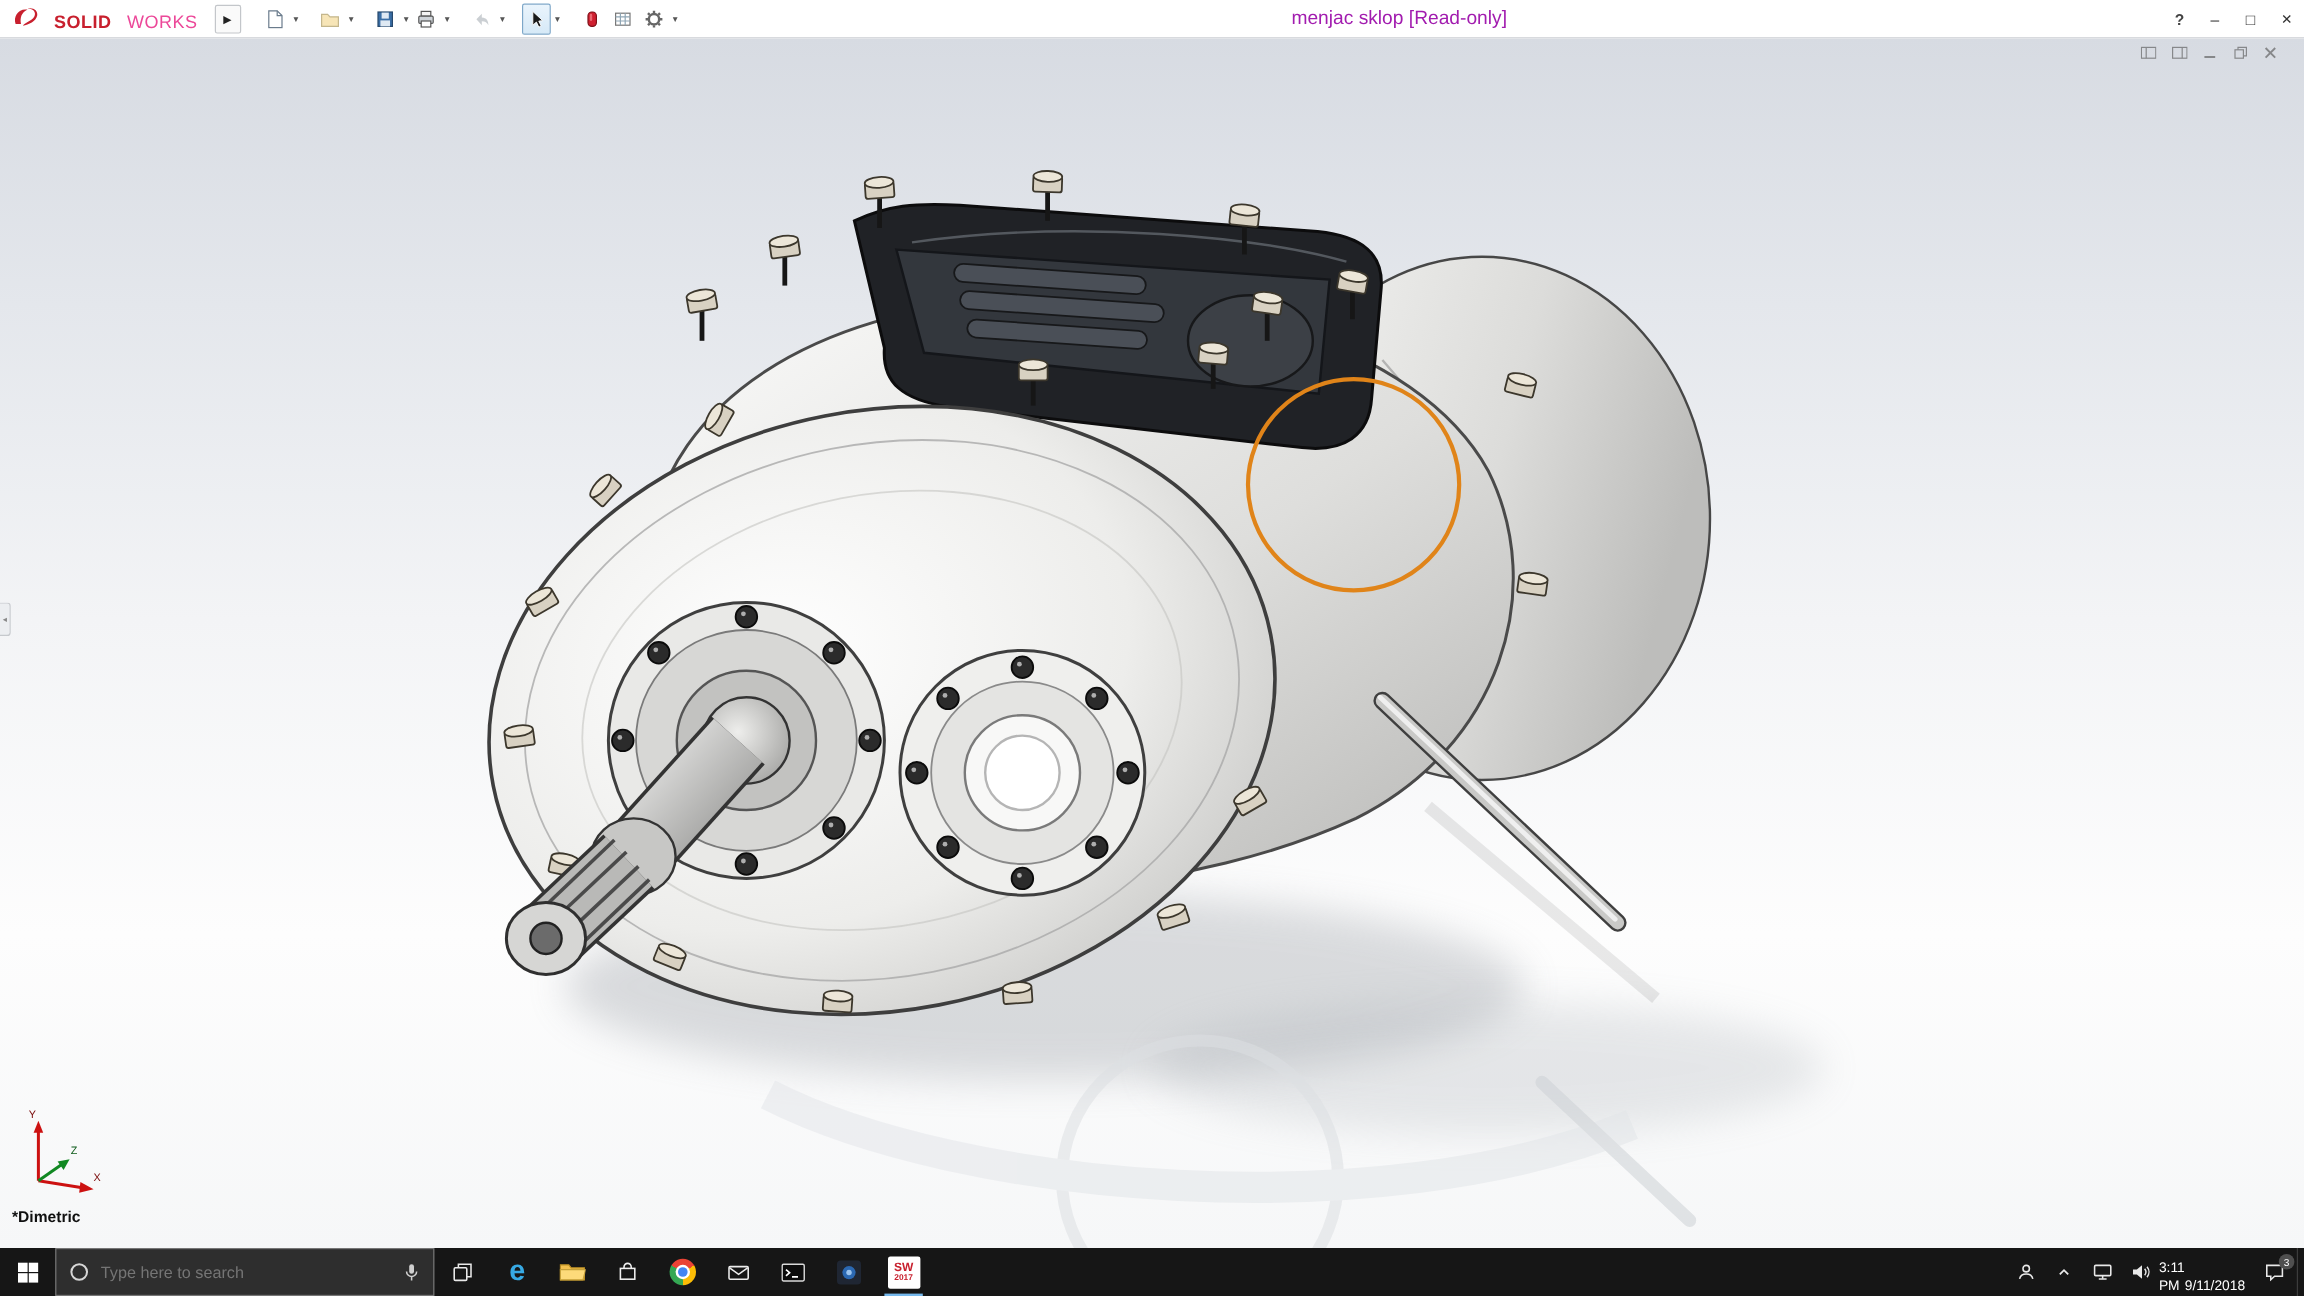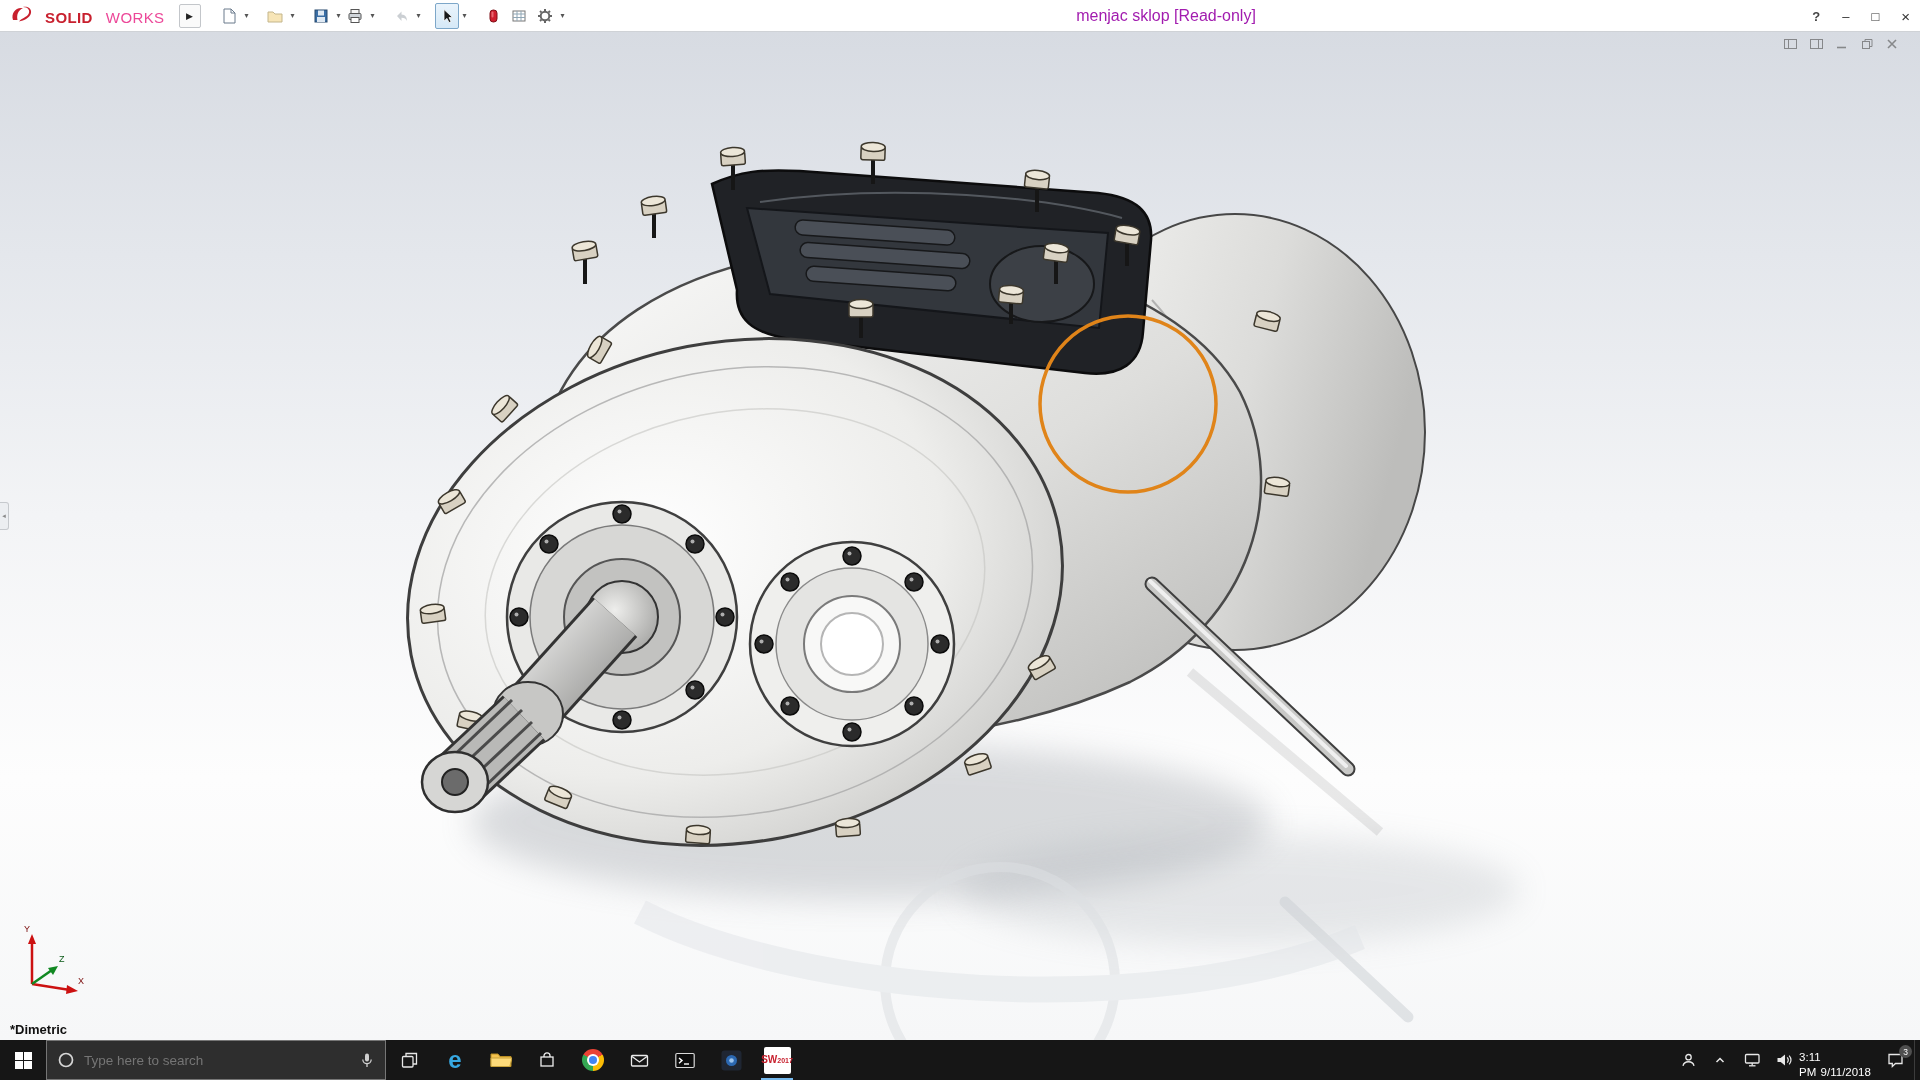--- a/index.html
+++ b/index.html
@@ -20,35 +20,35 @@
   .tb-sep{width:10px}
   .doc-title{position:absolute;left:1166px;transform:translateX(-50%);font-size:16px;color:#a21caf;white-space:nowrap}
   .win-ctrls{position:absolute;right:10px;top:0;height:32px;display:flex;align-items:center;gap:22px;font-size:13px;color:#333}
   .win-ctrls span{cursor:default}
 
   
   .viewport{position:absolute;top:32px;left:0;right:0;height:1008px;background:linear-gradient(180deg,#d7dbe2 0%,#e4e7ec 22%,#f3f4f6 48%,#fdfdfd 74%,#f6f7f8 100%);overflow:hidden}
   .model-svg{position:absolute;inset:0;width:100%;height:100%}
   .child-ctrls{position:absolute;top:6px;right:22px;display:flex;gap:13px;z-index:5;align-items:center}
   .child-ctrls .cc{opacity:.62;display:flex}
-  .view-label{position:absolute;left:10px;bottom:3px;font-size:13px;font-weight:bold;color:#101010;z-index:4}
+  .view-label{position:absolute;left:10px;bottom:19px;font-size:13px;font-weight:bold;color:#101010;z-index:4}
   .triad{position:absolute;left:12px;bottom:40px;z-index:4}
   .left-tab{position:absolute;left:0;top:470px;width:9px;height:28px;background:#eceef1;border:1px solid #c6c9cd;border-left:none;border-radius:0 3px 3px 0;display:flex;align-items:center;justify-content:center;font-size:7px;color:#888;z-index:4}
 
   
   .taskbar{position:absolute;bottom:0;left:0;right:0;height:40px;background:#161616;display:flex;align-items:stretch;z-index:40;color:#fff}
   .tb-slot{width:46px;display:flex;align-items:center;justify-content:center;position:relative;flex:none}
   .tb-slot.active::after{content:"";position:absolute;bottom:0;left:7px;right:7px;height:2px;background:#76b9ed}
-  .search-box{width:340px;flex:none;display:flex;align-items:center;gap:9px;background:#2e2e2e;border:1px solid #767676;padding:0 10px;margin:0}
+  .search-box{width:316px;flex:none;display:flex;align-items:center;gap:9px;background:#2e2e2e;border:1px solid #767676;padding:0 10px;margin:0}
   .search-box input{flex:1;background:transparent;border:none;outline:none;color:#cfcfcf;font-size:13.5px;font-family:"Liberation Sans",sans-serif}
   .edge-e{font-size:24px;font-weight:bold;color:#37a9e3;line-height:1}
   .chrome{width:22px;height:22px;border-radius:50%;background:conic-gradient(from -60deg,#ea4335 0 120deg,#fbbc05 0 240deg,#34a853 0 360deg);position:relative}
   .chrome::before{content:"";position:absolute;inset:5px;background:#fff;border-radius:50%}
   .chrome::after{content:"";position:absolute;inset:7px;background:#4285f4;border-radius:50%}
-  .sw-tile{width:27px;height:27px;background:#fff;border-radius:2px;display:flex;flex-direction:row;align-items:center;justify-content:center;line-height:1}
+  .sw-tile{width:27px;height:27px;background:#fff;border-radius:2px;display:flex;flex-direction:column;align-items:center;justify-content:center;line-height:1}
   .sw-tile .sw-top{color:#c8202e;font-weight:bold;font-size:10px}
   .sw-tile .sw-year{color:#c8202e;font-size:7px;font-weight:bold}
   .tray{margin-left:auto;display:flex;align-items:stretch}
   .tray-slot{width:32px;display:flex;align-items:center;justify-content:center;position:relative;flex:none}
   .clock{width:76px;display:flex;justify-content:center;align-items:flex-end;font-size:11.5px;line-height:1.3;padding-right:6px;color:#fff;flex:none}
   .badge{position:absolute;top:5px;right:2px;min-width:13px;height:13px;border-radius:7px;background:#4f4f4f;color:#fff;font-size:8.5px;display:flex;align-items:center;justify-content:center;padding:0 2px}
   .show-desktop{width:6px;border-left:1px solid #3c3c3c;flex:none}
 </style>
 </head>
 <body>

